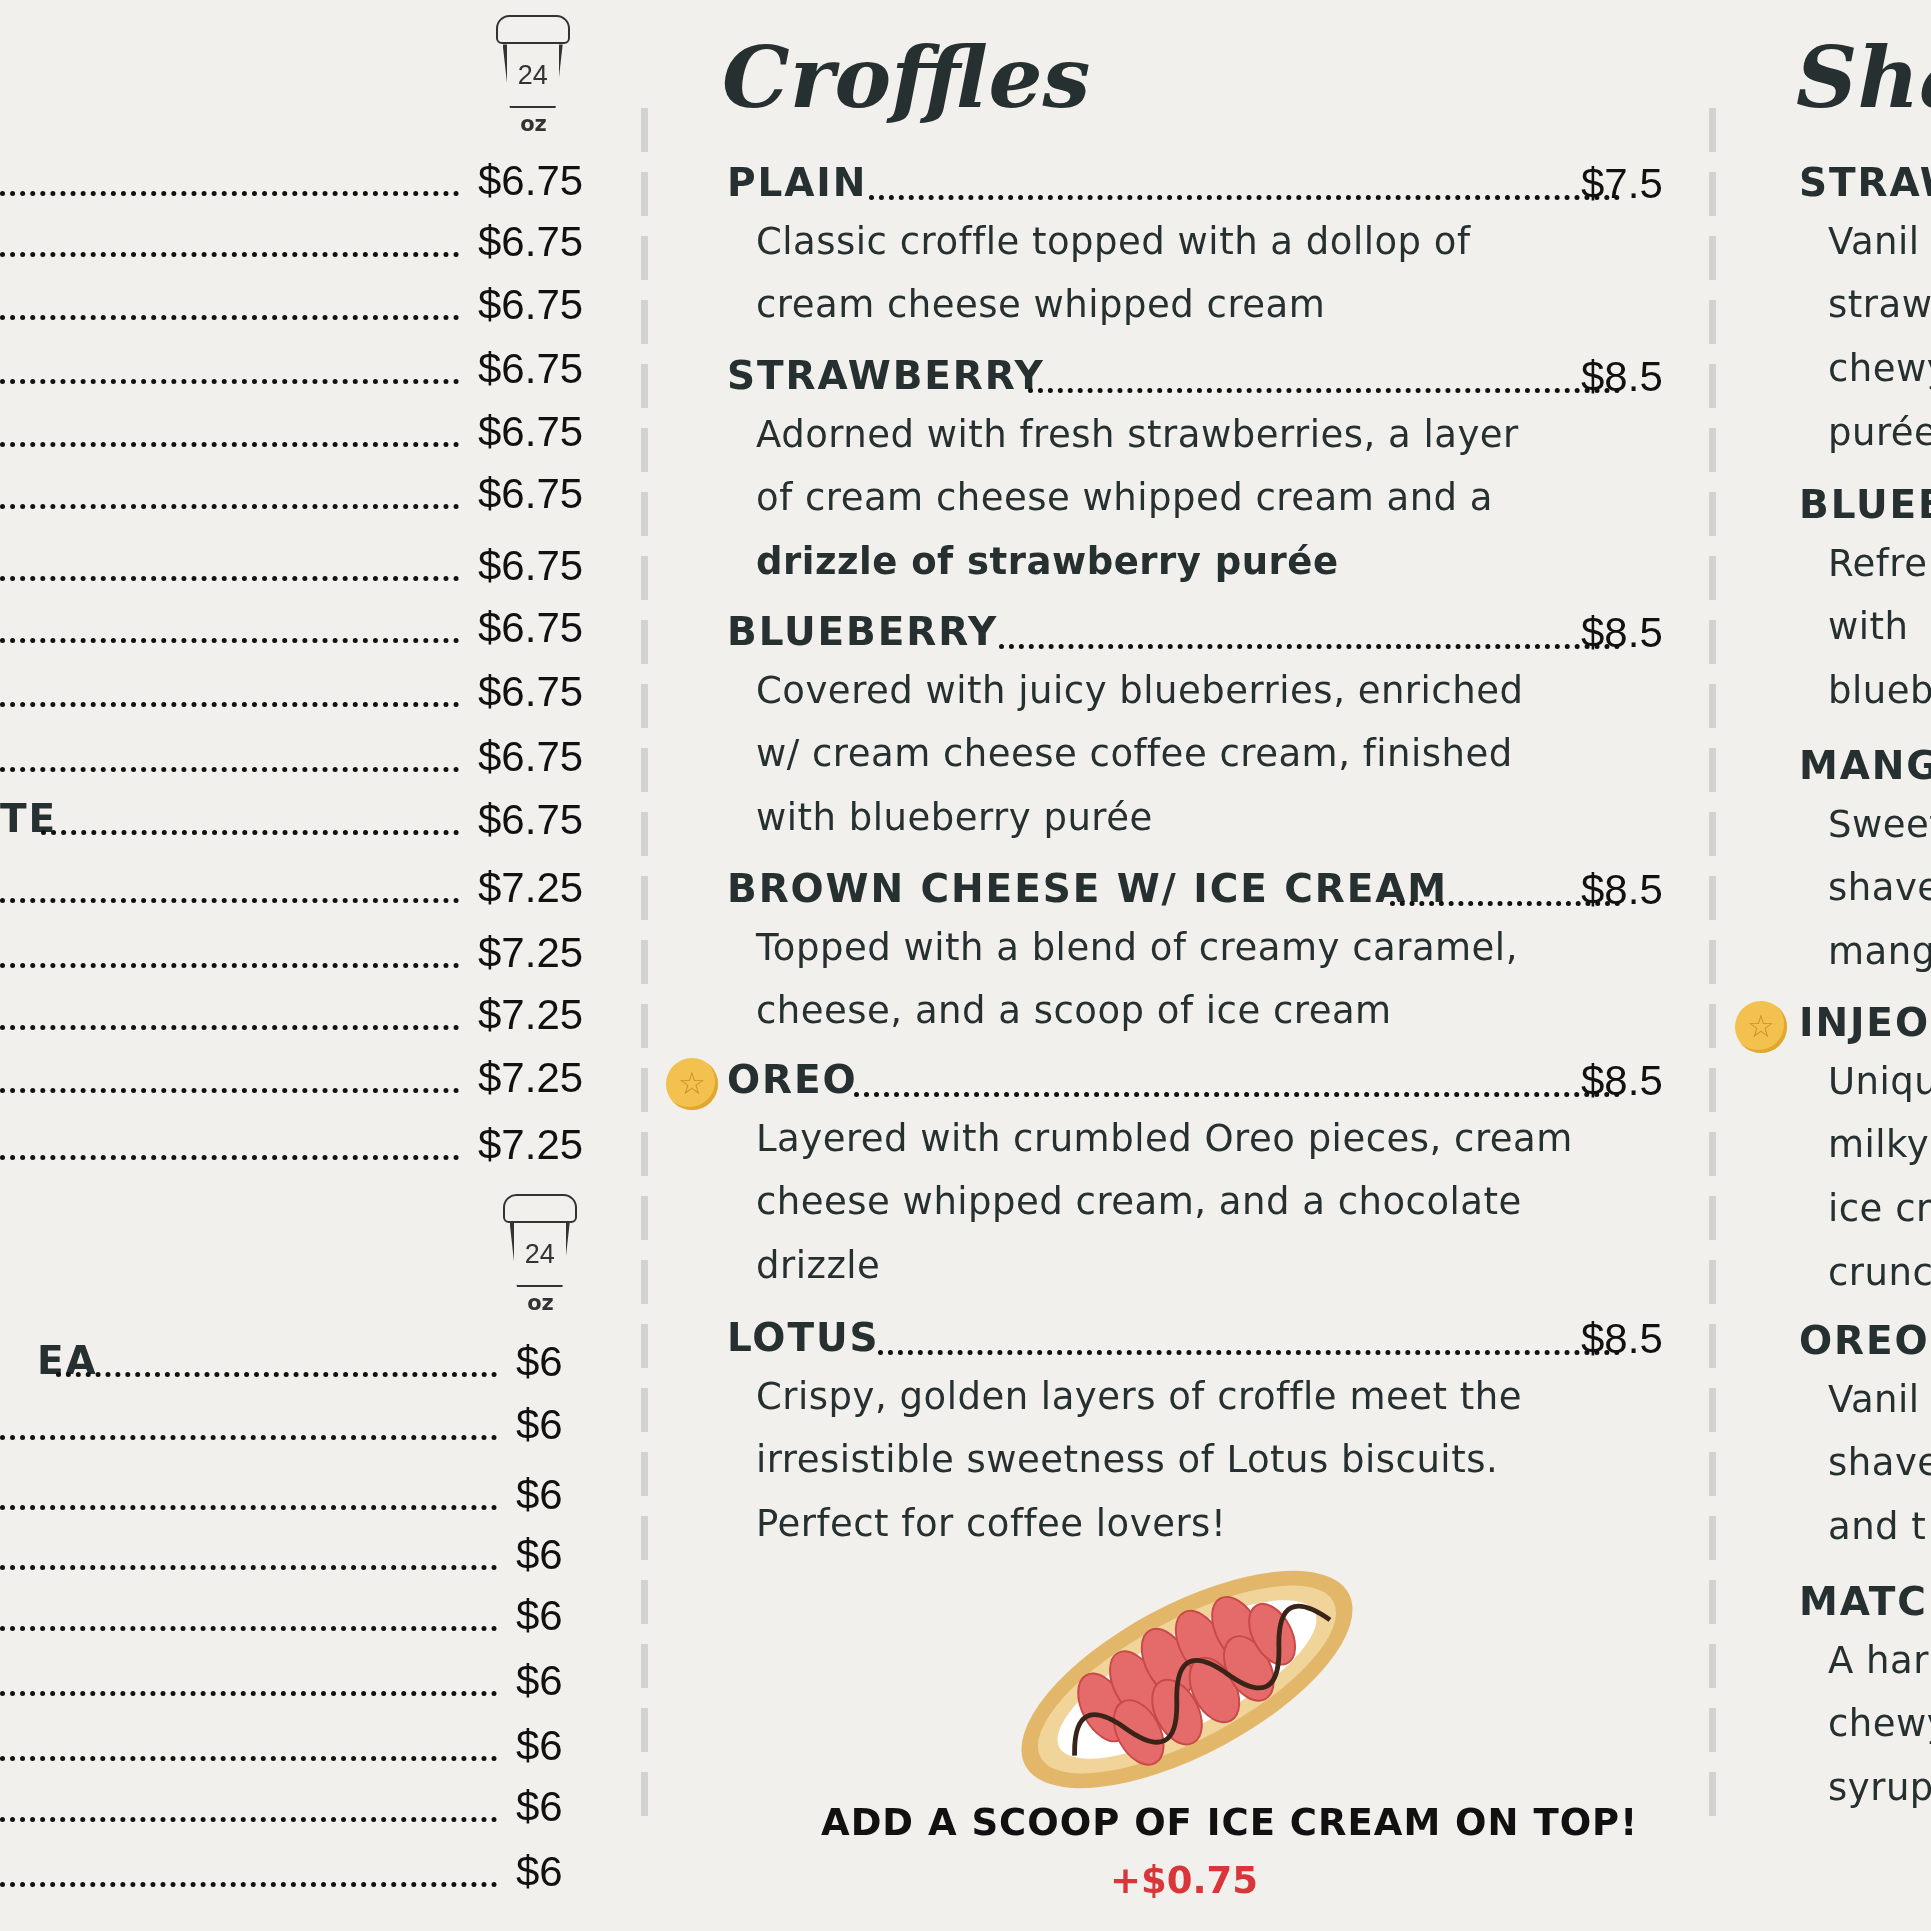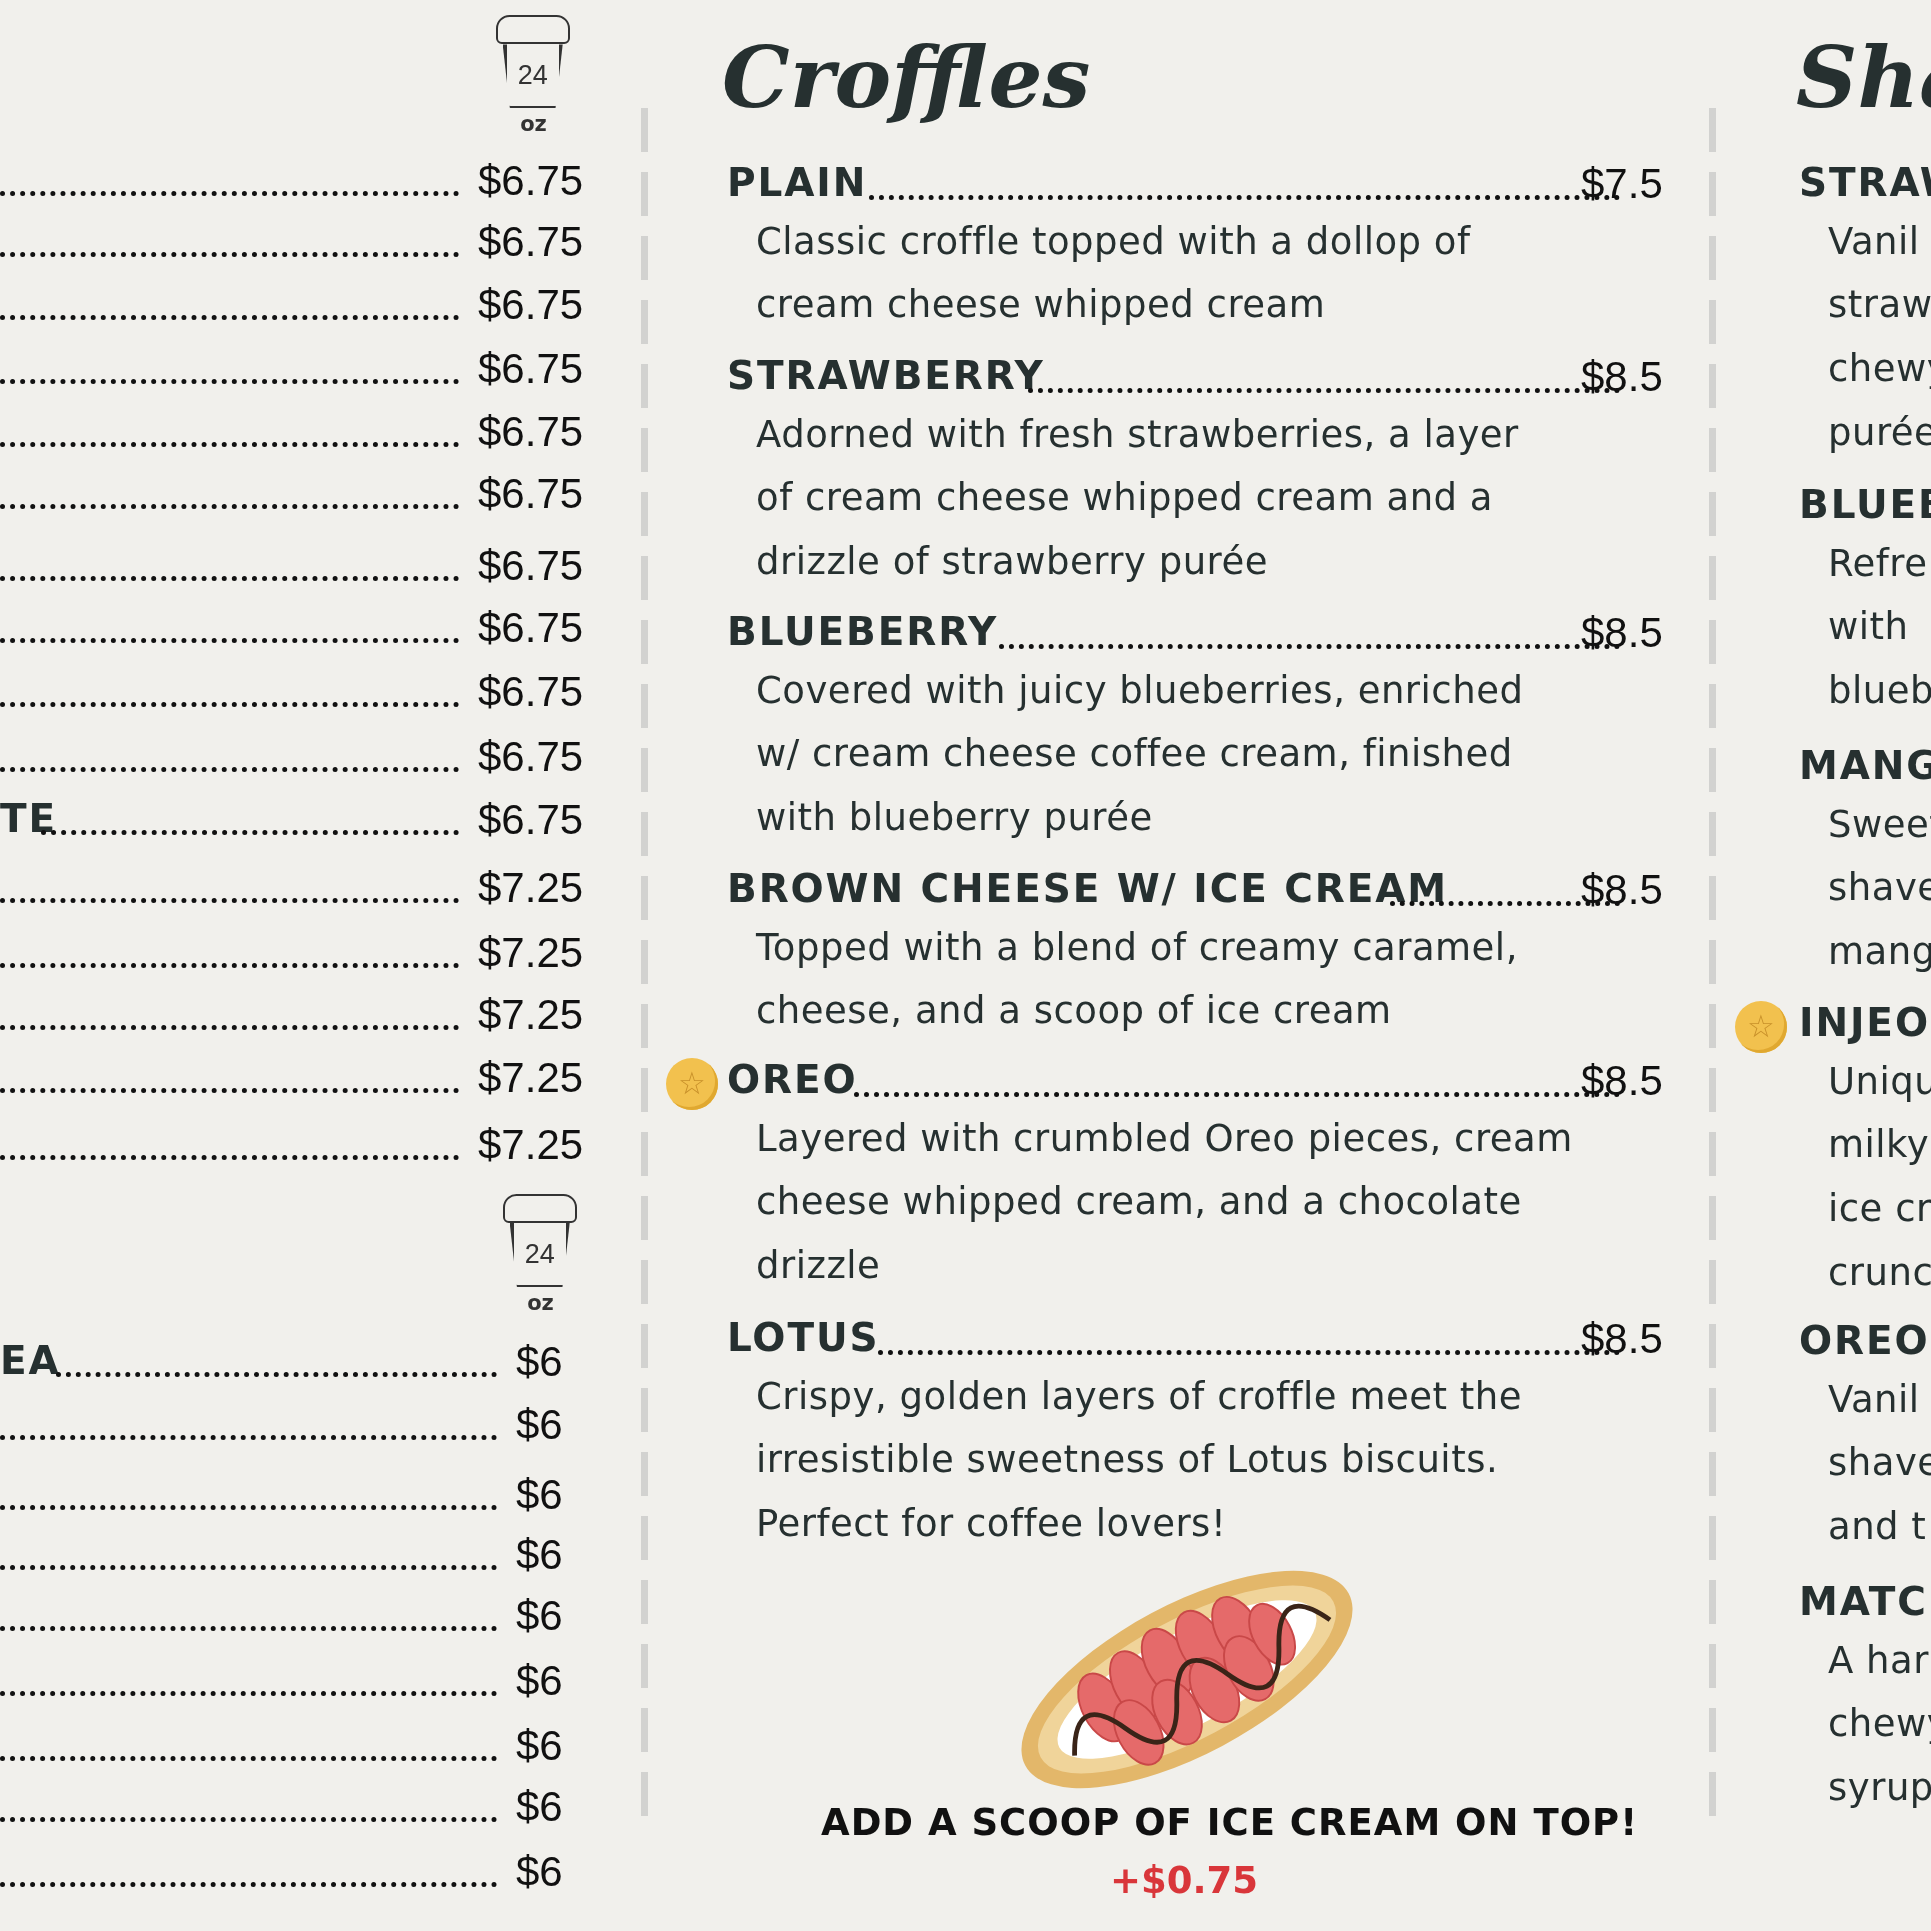--- a/index.html
+++ b/index.html
@@ -97,21 +97,21 @@
         <div class="dots" style="left:0px;top:35px;width:459px;"></div>
         <div class="price" style="left:478px;top:3.9px;">$7.25</div>
       </div>
       <div style="position:absolute;left:0;top:1120px;width:599px;height:48px;">
         <div class="dots" style="left:0px;top:35px;width:459px;"></div>
         <div class="price" style="left:478px;top:3.9px;">$7.25</div>
       </div>
     </div>
   <div id="left-g2">
       <div style="position:absolute;left:0;top:1337px;width:599px;height:48px;">
-        <div class="name" style="left:0;top:3.9px;">EA</div>
+        <div class="name" style="left:0;top:3.9px;padding-left:37px;">EA</div>
         <div class="dots" style="left:56px;top:35px;width:441px;"></div>
         <div class="price" style="left:516px;top:3.9px;">$6</div>
       </div>
       <div style="position:absolute;left:0;top:1400px;width:599px;height:48px;">
         <div class="dots" style="left:0px;top:35px;width:497px;"></div>
         <div class="price" style="left:516px;top:3.9px;">$6</div>
       </div>
       <div style="position:absolute;left:0;top:1470px;width:599px;height:48px;">
         <div class="dots" style="left:0px;top:35px;width:497px;"></div>
         <div class="price" style="left:516px;top:3.9px;">$6</div>
@@ -155,21 +155,21 @@
         <div class="price" style="left:915px;top:9.7px;">$7.5</div>
         <div class="desc" style="left:90px;top:70px;">Classic croffle topped with a dollop of</div>
         <div class="desc" style="left:90px;top:133px;">cream cheese whipped cream</div>
       </div>
       <div style="position:absolute;left:666px;top:346px;width:1004px;">
         <div class="name" style="left:61px;top:9.7px;">STRAWBERRY</div>
         <div class="dots" style="left:362px;top:42px;width:592px;"></div>
         <div class="price" style="left:915px;top:9.7px;">$8.5</div>
         <div class="desc" style="left:90px;top:70px;">Adorned with fresh strawberries, a layer</div>
         <div class="desc" style="left:90px;top:133px;">of cream cheese whipped cream and a</div>
-        <div class="desc" style="left:90px;top:197px;">drizzle of strawberry purée</div>
+        <div class="desc" style="left:90px;top:197px;font-weight:bold;">drizzle of strawberry purée</div>
       </div>
       <div style="position:absolute;left:666px;top:602px;width:1004px;">
         <div class="name" style="left:61px;top:9.7px;">BLUEBERRY</div>
         <div class="dots" style="left:333px;top:42px;width:621px;"></div>
         <div class="price" style="left:915px;top:9.7px;">$8.5</div>
         <div class="desc" style="left:90px;top:70px;">Covered with juicy blueberries, enriched</div>
         <div class="desc" style="left:90px;top:133px;">w/ cream cheese coffee cream, finished</div>
         <div class="desc" style="left:90px;top:197px;">with blueberry purée</div>
       </div>
       <div style="position:absolute;left:666px;top:859px;width:1004px;">

